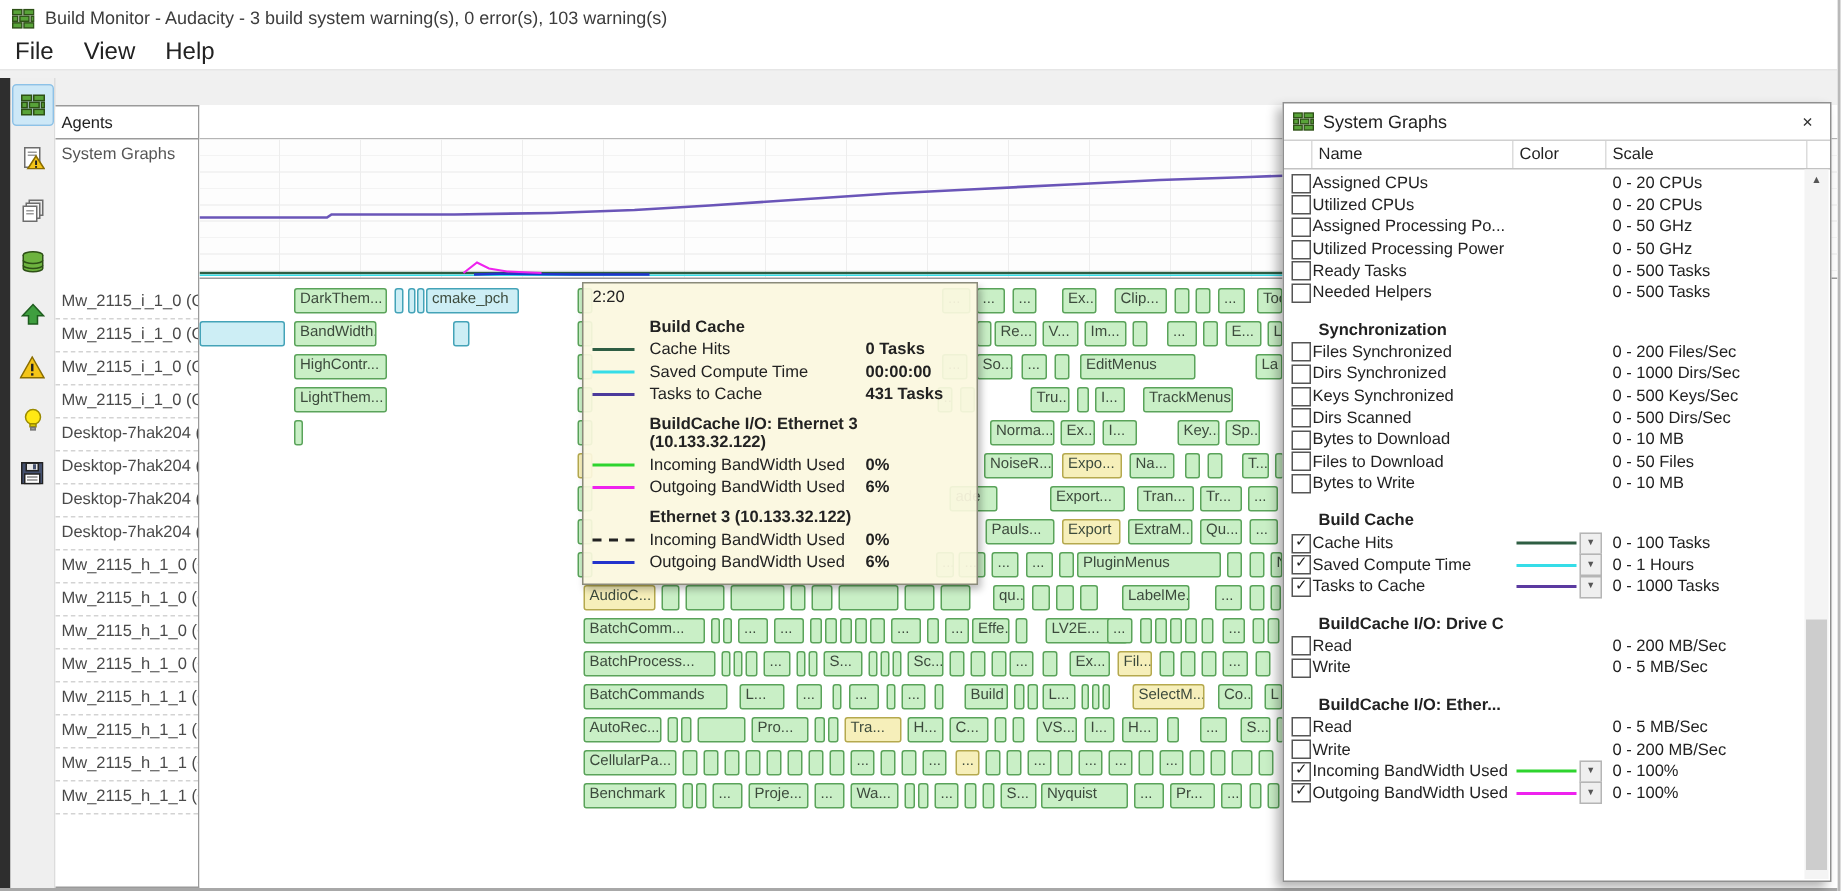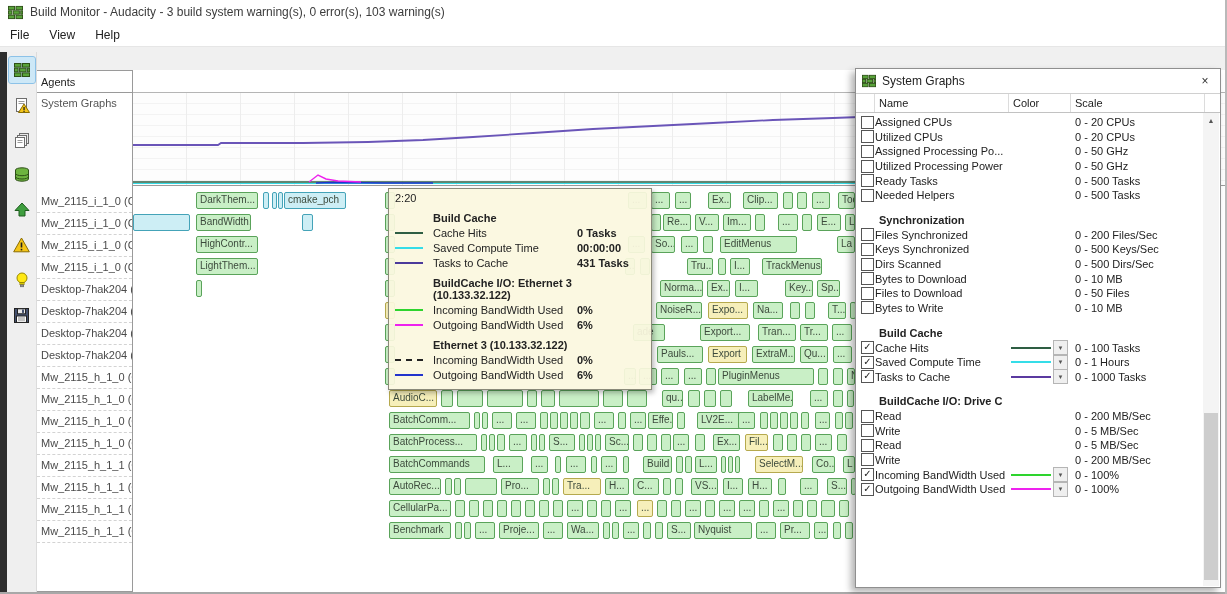--- a/index.html
+++ b/index.html
@@ -2,21 +2,21 @@
 <html><head>
 <meta charset="utf-8">
 <style>
   html,body{margin:0;padding:0;}
   body{width:1227px;height:594px;position:relative;overflow:hidden;background:#fff;
        font-family:"Liberation Sans","DejaVu Sans",sans-serif;color:#222;
        border-right:2px solid #b9b9b9;box-sizing:border-box;}
   .abs{position:absolute;}
   
   #titlebar{left:0;top:0;width:100%;height:24px;background:#fff;display:flex;align-items:center;gap:7px;padding-left:8px;box-sizing:border-box;font-size:12px;color:#3c3c3c;}
-  #menubar{left:0;top:24px;width:100%;height:22px;background:#fff;display:flex;align-items:center;font-size:12px;color:#222;}
+  #menubar{left:0;top:24px;width:100%;height:22px;background:#fff;display:flex;align-items:center;font-size:16px;color:#222;}
   .menu-item{padding:3px 10px;cursor:default;}
   #band{left:0;top:46px;width:100%;height:24px;background:#f0f0f0;border-top:1px solid #e6e6e6;box-sizing:border-box;}
   #bottomedge{left:0;top:592px;width:100%;height:2px;background:#a8a8a8;}
   
   #darkstrip{left:0;top:52px;width:7px;height:542px;background:#2e2e2e;}
   #sidebar{left:7px;top:52px;width:30px;height:542px;background:#efefef;border-right:1px solid #dcdcdc;box-sizing:border-box;}
   .icon-btn{width:26px;height:26px;margin:5px auto 9px auto;display:flex;align-items:center;justify-content:center;border-radius:2px;}
   .icon-btn.selected{background:#cde8f7;outline:1px solid #8cc2e8;}
   
   #agents{left:37px;top:70px;width:96px;height:522px;background:#fff;border:1px solid #9a9a9a;border-left:none;box-sizing:border-box;}
@@ -589,20 +589,26 @@
       </div>
       <div class="p-hdr">Synchronization</div>
       <div class="p-row">
         <span class="cb"></span>
         <span>Files Synchronized</span>
         <span class="p-color"></span>
         <span>0 - 200 Files/Sec</span>
       </div>
       <div class="p-row">
         <span class="cb"></span>
+        <span>Dirs Synchronized</span>
+        <span class="p-color"></span>
+        <span>0 - 1000 Dirs/Sec</span>
+      </div>
+      <div class="p-row">
+        <span class="cb"></span>
         <span>Keys Synchronized</span>
         <span class="p-color"></span>
         <span>0 - 500 Keys/Sec</span>
       </div>
       <div class="p-row">
         <span class="cb"></span>
         <span>Dirs Scanned</span>
         <span class="p-color"></span>
         <span>0 - 500 Dirs/Sec</span>
       </div>
@@ -658,20 +664,21 @@
         <span>Read</span>
         <span class="p-color"></span>
         <span>0 - 200 MB/Sec</span>
       </div>
       <div class="p-row">
         <span class="cb"></span>
         <span>Write</span>
         <span class="p-color"></span>
         <span>0 - 5 MB/Sec</span>
       </div>
+      <div class="p-hdr">BuildCache I/O: Ether...</div>
       <div class="p-row">
         <span class="cb"></span>
         <span>Read</span>
         <span class="p-color"></span>
         <span>0 - 5 MB/Sec</span>
       </div>
       <div class="p-row">
         <span class="cb"></span>
         <span>Write</span>
         <span class="p-color"></span>

